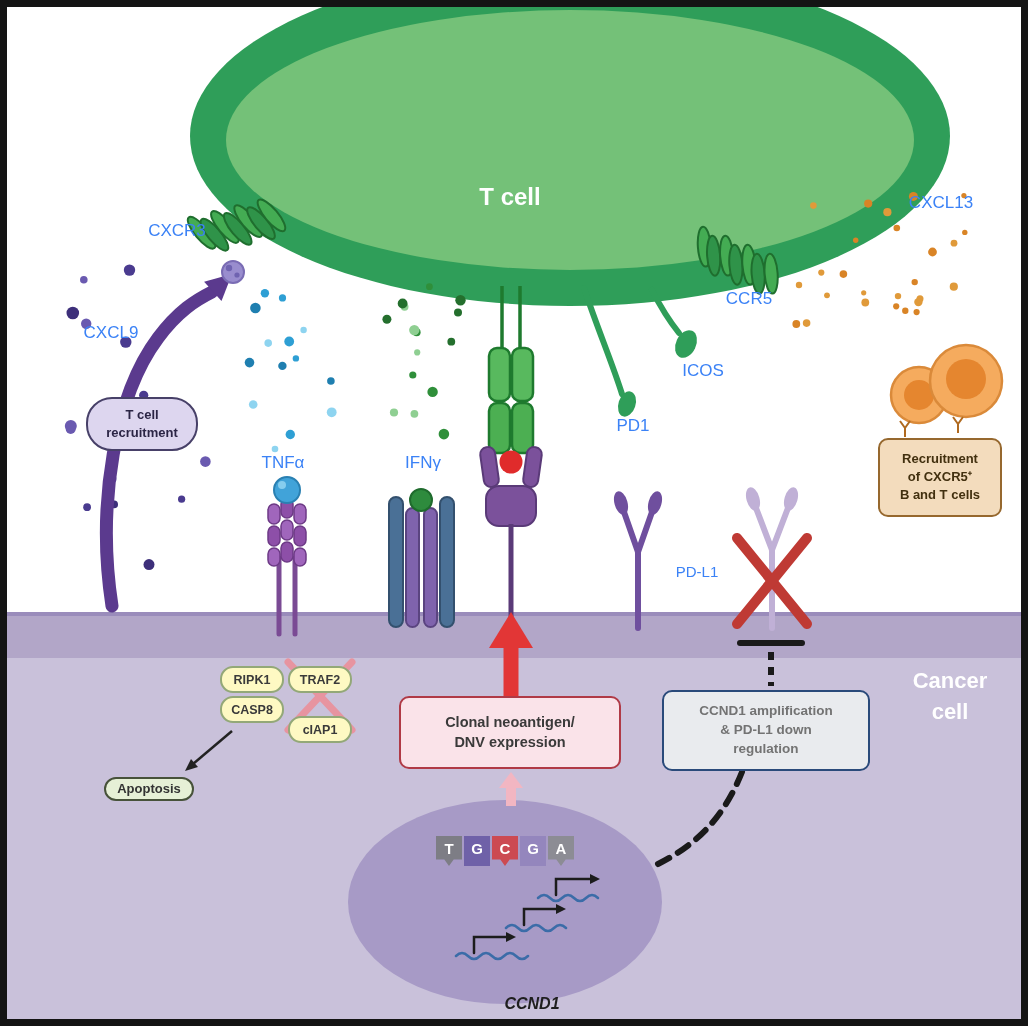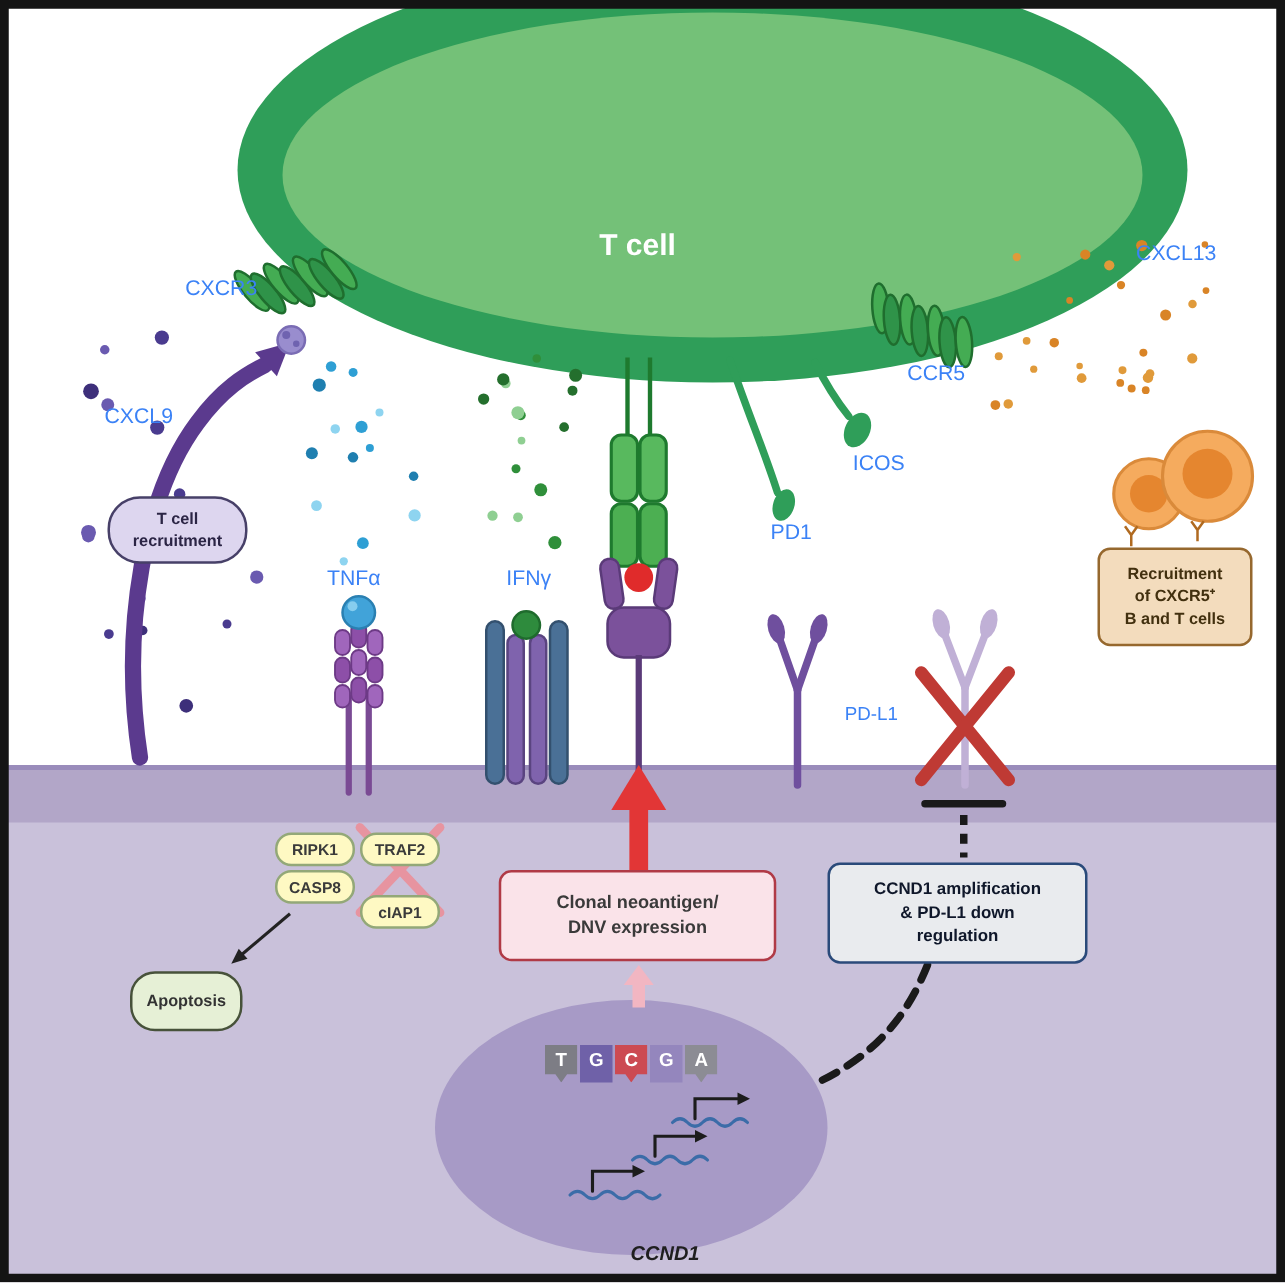--- a/index.html
+++ b/index.html
@@ -36,22 +36,22 @@
   #lbl-cancer{left:893px;top:666px;width:114px;font-size:22px;line-height:1.4;}
 
   .badge{position:absolute;text-align:center;font-weight:700;white-space:pre-line;box-sizing:border-box;line-height:1.4;}
   #badge-trec{left:86px;top:397px;width:112px;padding:7px 2px;background:#ddd6ef;border:2px solid #474068;
               border-radius:26px;font-size:13px;color:#2b2545;}
   #badge-cxcr5{left:878px;top:438px;width:124px;padding:10px 2px;background:#f3dcbd;border:2px solid #96682e;
                border-radius:10px;font-size:13px;color:#42300f;}
   #badge-clonal{left:399px;top:696px;width:222px;padding:14px 4px;background:#fae3e9;border:2.5px solid #b03a46;
                 border-radius:10px;font-size:14.5px;color:#3a3a3a;}
   #badge-ccnd1{left:662px;top:690px;width:208px;padding:10px 4px;background:#e9ebee;border:2.5px solid #2a4a7a;
-               border-radius:10px;font-size:13.5px;color:#0f172a;}
-  #badge-apoptosis{left:104px;top:777px;width:90px;padding:13px 2px;background:#e6f0d6;border:2px solid #47523a;
+               border-radius:10px;font-size:13.5px;color:#737373;}
+  #badge-apoptosis{left:104px;top:777px;width:90px;padding:1px 2px;background:#e6f0d6;border:2px solid #47523a;
                    border-radius:20px;font-size:13px;color:#333333;}
 
   .pill{position:absolute;display:flex;align-items:center;justify-content:center;font-weight:700;font-size:12.5px;
         color:#3a3a3a;background:#fef9c3;border:2px solid #93a878;border-radius:13px;box-sizing:border-box;}
   #pill-ripk1{left:220px;top:666px;width:64px;height:27px;}
   #pill-traf2{left:288px;top:666px;width:64px;height:27px;}
   #pill-casp8{left:220px;top:696px;width:64px;height:27px;}
   #pill-ciap1{left:288px;top:696px;width:64px;height:27px;margin-top:20px;}
 
   .dna-row{position:absolute;left:436px;top:836px;display:flex;gap:2px;}
@@ -295,20 +295,22 @@
       <path d="M556 895 v-16 h36" fill="none" stroke="#1c1c1c" stroke-width="2.5"></path>
       <polygon points="600,879 590,874 590,884" fill="#1c1c1c"></polygon>
       <path d="M524 925 v-16 h34" fill="none" stroke="#1c1c1c" stroke-width="2.5"></path>
       <polygon points="566,909 556,904 556,914" fill="#1c1c1c"></polygon>
       <path d="M474 953 v-16 h34" fill="none" stroke="#1c1c1c" stroke-width="2.5"></path>
       <polygon points="516,937 506,932 506,942" fill="#1c1c1c"></polygon>
     </g>
   </svg>
 
   <div class="lbl white" id="lbl-tcell">T cell</div>
+  <div class="lbl white" id="lbl-cancer">Cancer
+cell</div>
   <div class="lbl" id="lbl-cxcr3">CXCR3</div>
   <div class="lbl" id="lbl-cxcl9">CXCL9</div>
   <div class="lbl" id="lbl-tnfa">TNFα</div>
   <div class="lbl" id="lbl-ifng">IFNγ</div>
   <div class="lbl" id="lbl-pd1">PD1</div>
   <div class="lbl" id="lbl-icos">ICOS</div>
   <div class="lbl" id="lbl-ccr5">CCR5</div>
   <div class="lbl" id="lbl-cxcl13">CXCL13</div>
   <div class="lbl" id="lbl-pdl1">PD-L1</div>
 

